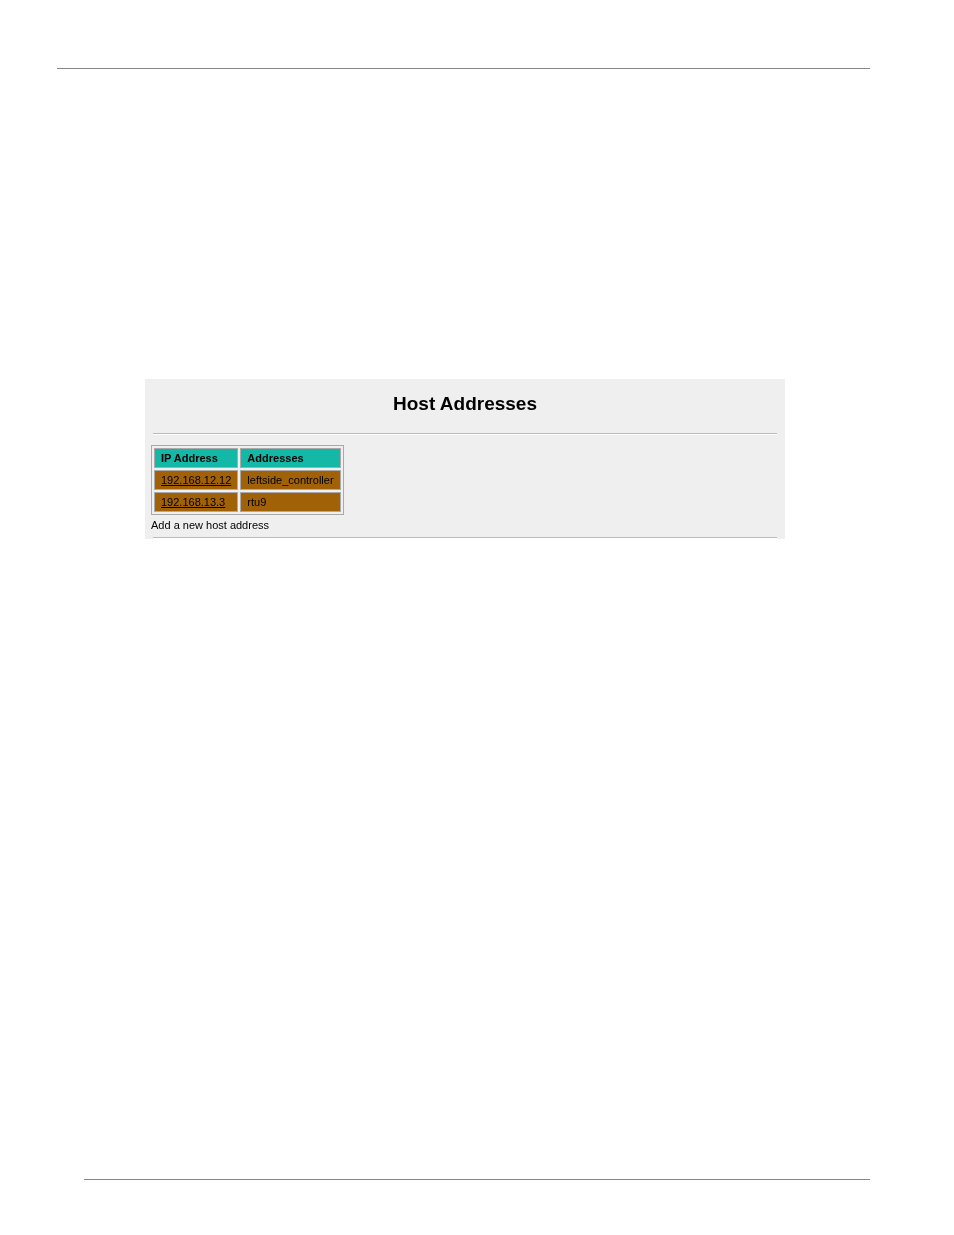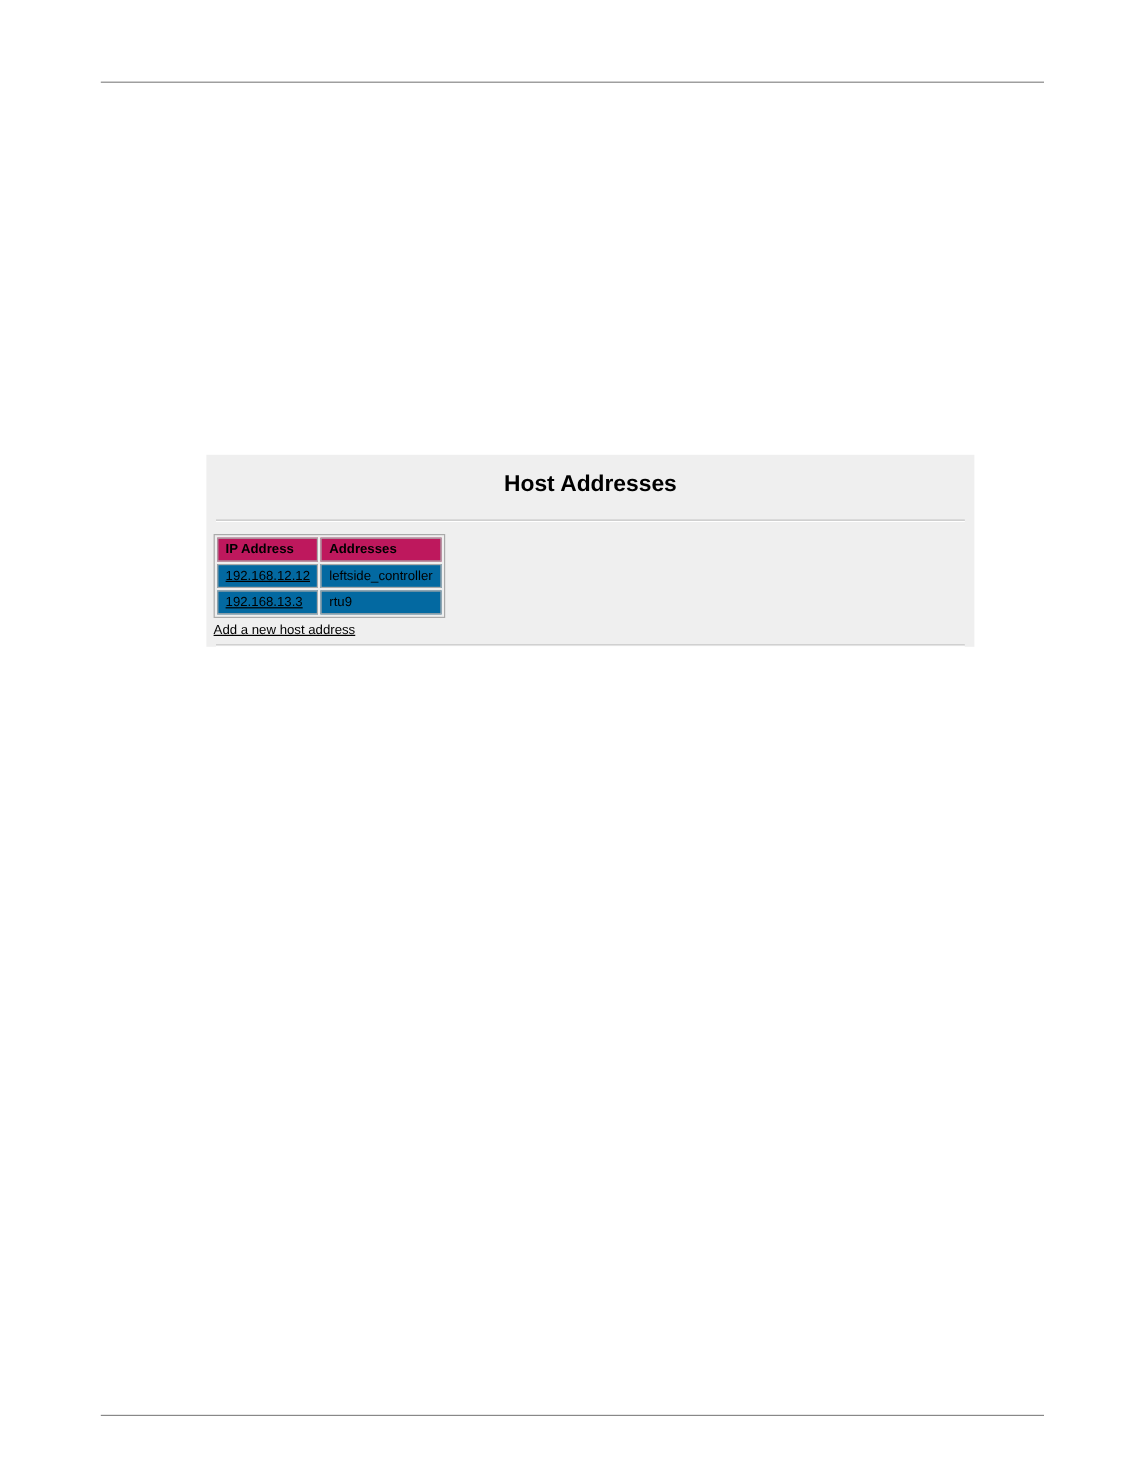--- a/index.html
+++ b/index.html
@@ -1,21 +1,21 @@
 <!DOCTYPE html>
 <html><head>
 <meta charset="utf-8">
 <style>
   * { box-sizing: border-box; margin: 0; padding: 0; }
   html, body { width: 954px; height: 1235px; background: #fff; font-family: Verdana, Arial, sans-serif; }
   .page {
     width: 954px;
     height: 1235px;
     position: relative;
-    padding: 60px 84px 40px 84px;
+    padding: 60px 84px 40px 57px;
   }
   .top-rule {
     border: none;
     border-top: 1px solid #888;
     margin-top: 8px;
     margin-bottom: 0;
   }
   .content-panel {
     margin-top: 310px;
     margin-left: 88px;
@@ -46,37 +46,36 @@
   }
   .host-table th, .host-table td {
     font-size: 11px;
     padding: 3px 6px;
     text-align: left;
     border: 1px solid #aaa;
     background: #d7d7d7;
   }
   .host-table th {
     font-weight: bold;
-    background: #be185d;
+    background: #14b8a6;
     color: #000;
   }
   .host-table td {
-    background: #0369a1;
+    background: #a16207;
     color: #000;
   }
   .ip-link {
     text-decoration: underline;
     color: #000;
     cursor: pointer;
   }
   .add-link {
     display: inline-block;
     margin: 4px 0 6px 6px;
     font-size: 11px;
-    text-decoration: underline;
     color: #000;
     cursor: pointer;
   }
   .panel-bottom-rule {
     border: none;
     border-top: 1px solid #bbb;
     border-bottom: 1px solid #fff;
     margin: 0 8px 0 8px;
   }
   .bottom-rule {

